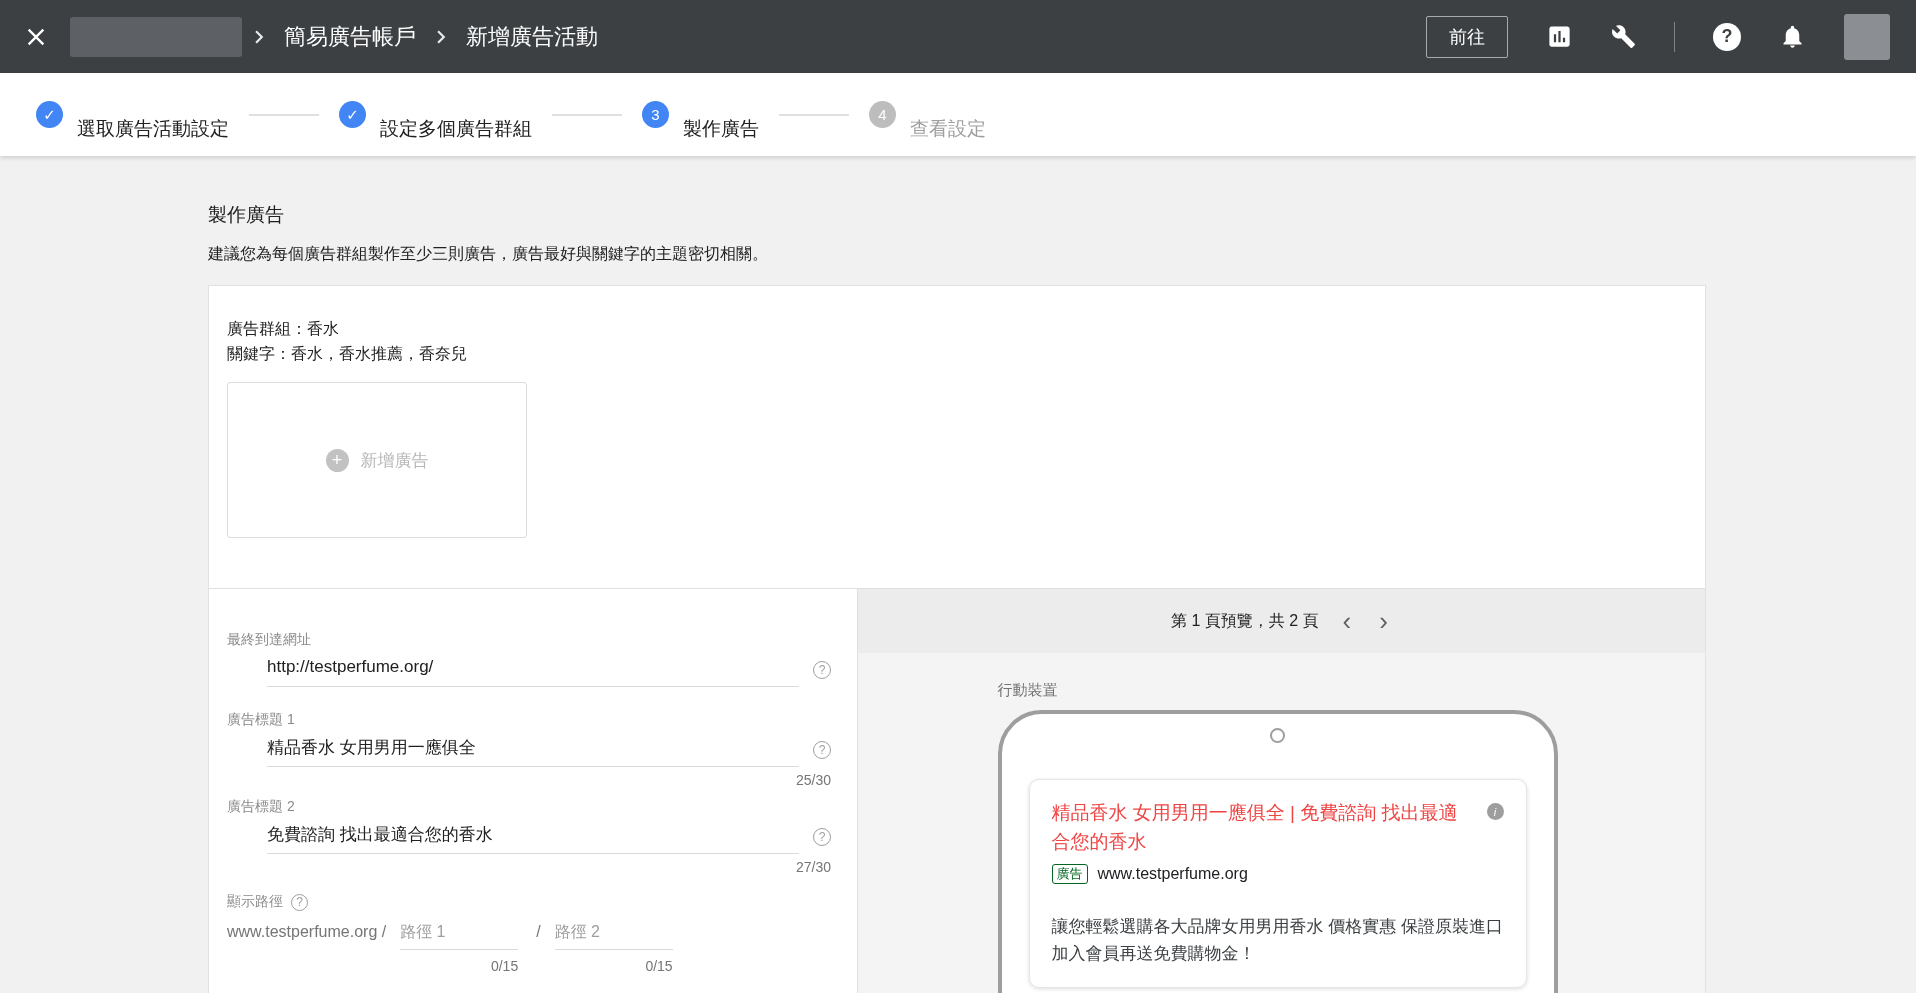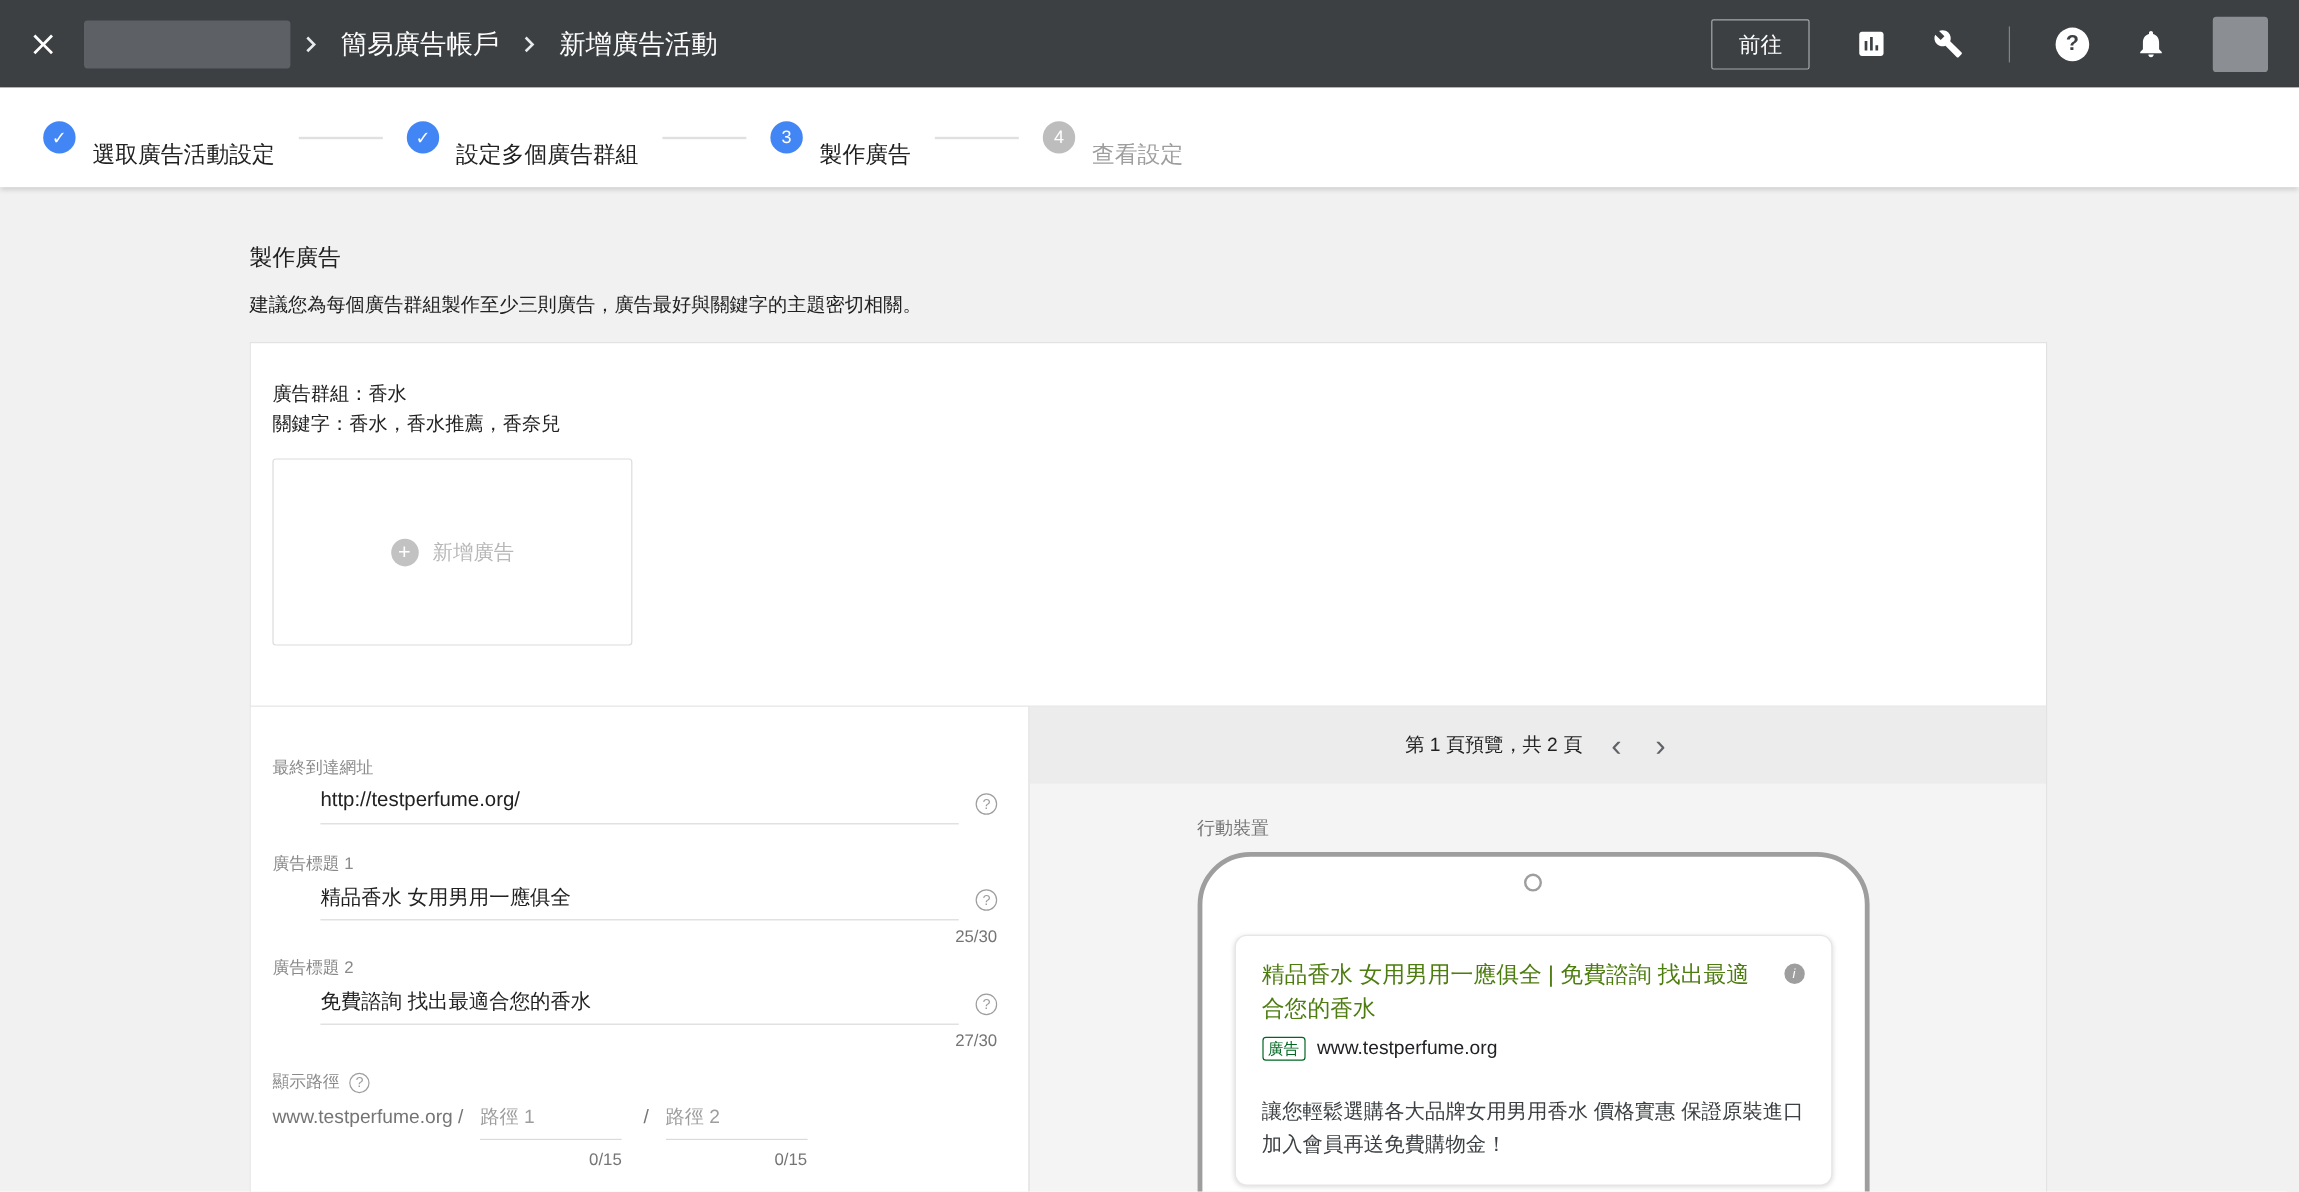--- a/index.html
+++ b/index.html
@@ -84,21 +84,21 @@
   .pager-chev { font-size:26px; color:#5f6368; cursor:pointer; line-height:1; background:none; border:none;
                 font-family:inherit; padding:0 4px; }
   .preview-body { padding-top:28px; }
   .device-wrap { width:568px; margin:0 auto; }
   .device-label { font-size:15px; color:#757575; margin-bottom:10px; }
   .phone { width:560px; height:430px; border:4px solid #9e9e9e; border-radius:44px 44px 0 0; background:#fff; }
   .phone-camera { width:15px; height:15px; border:2px solid #9e9e9e; border-radius:50%; margin:14px auto 0; }
   .ad-card { width:498px; margin:36px auto 0; background:#fff; border:1px solid #e6e6e6; border-radius:10px;
              box-shadow:0 1px 4px rgba(0,0,0,0.14); padding:18px 22px 20px; }
   .ad-title-row { display:flex; gap:10px; }
-  .ad-title { flex:1; font-size:19px; line-height:29px; color:#4d7c0f; }
+  .ad-title { flex:1; font-size:19px; line-height:29px; color:#ef4444; }
   .info-icon { width:17px; height:17px; border-radius:50%; background:#9e9e9e; color:#fff; font-size:11px;
                font-style:italic; display:flex; align-items:center; justify-content:center; flex:none;
                margin-top:5px; cursor:pointer; }
   .ad-url-row { display:flex; align-items:center; gap:10px; margin-top:8px; }
   .ad-badge { border:1px solid #006621; color:#006621; font-size:13px; padding:1px 4px; border-radius:3px;
               line-height:1.25; }
   .ad-url { font-size:16px; color:#202124; }
   .ad-desc { margin-top:29px; font-size:17px; line-height:27px; color:#3c4043; }
 </style>
 </head>

